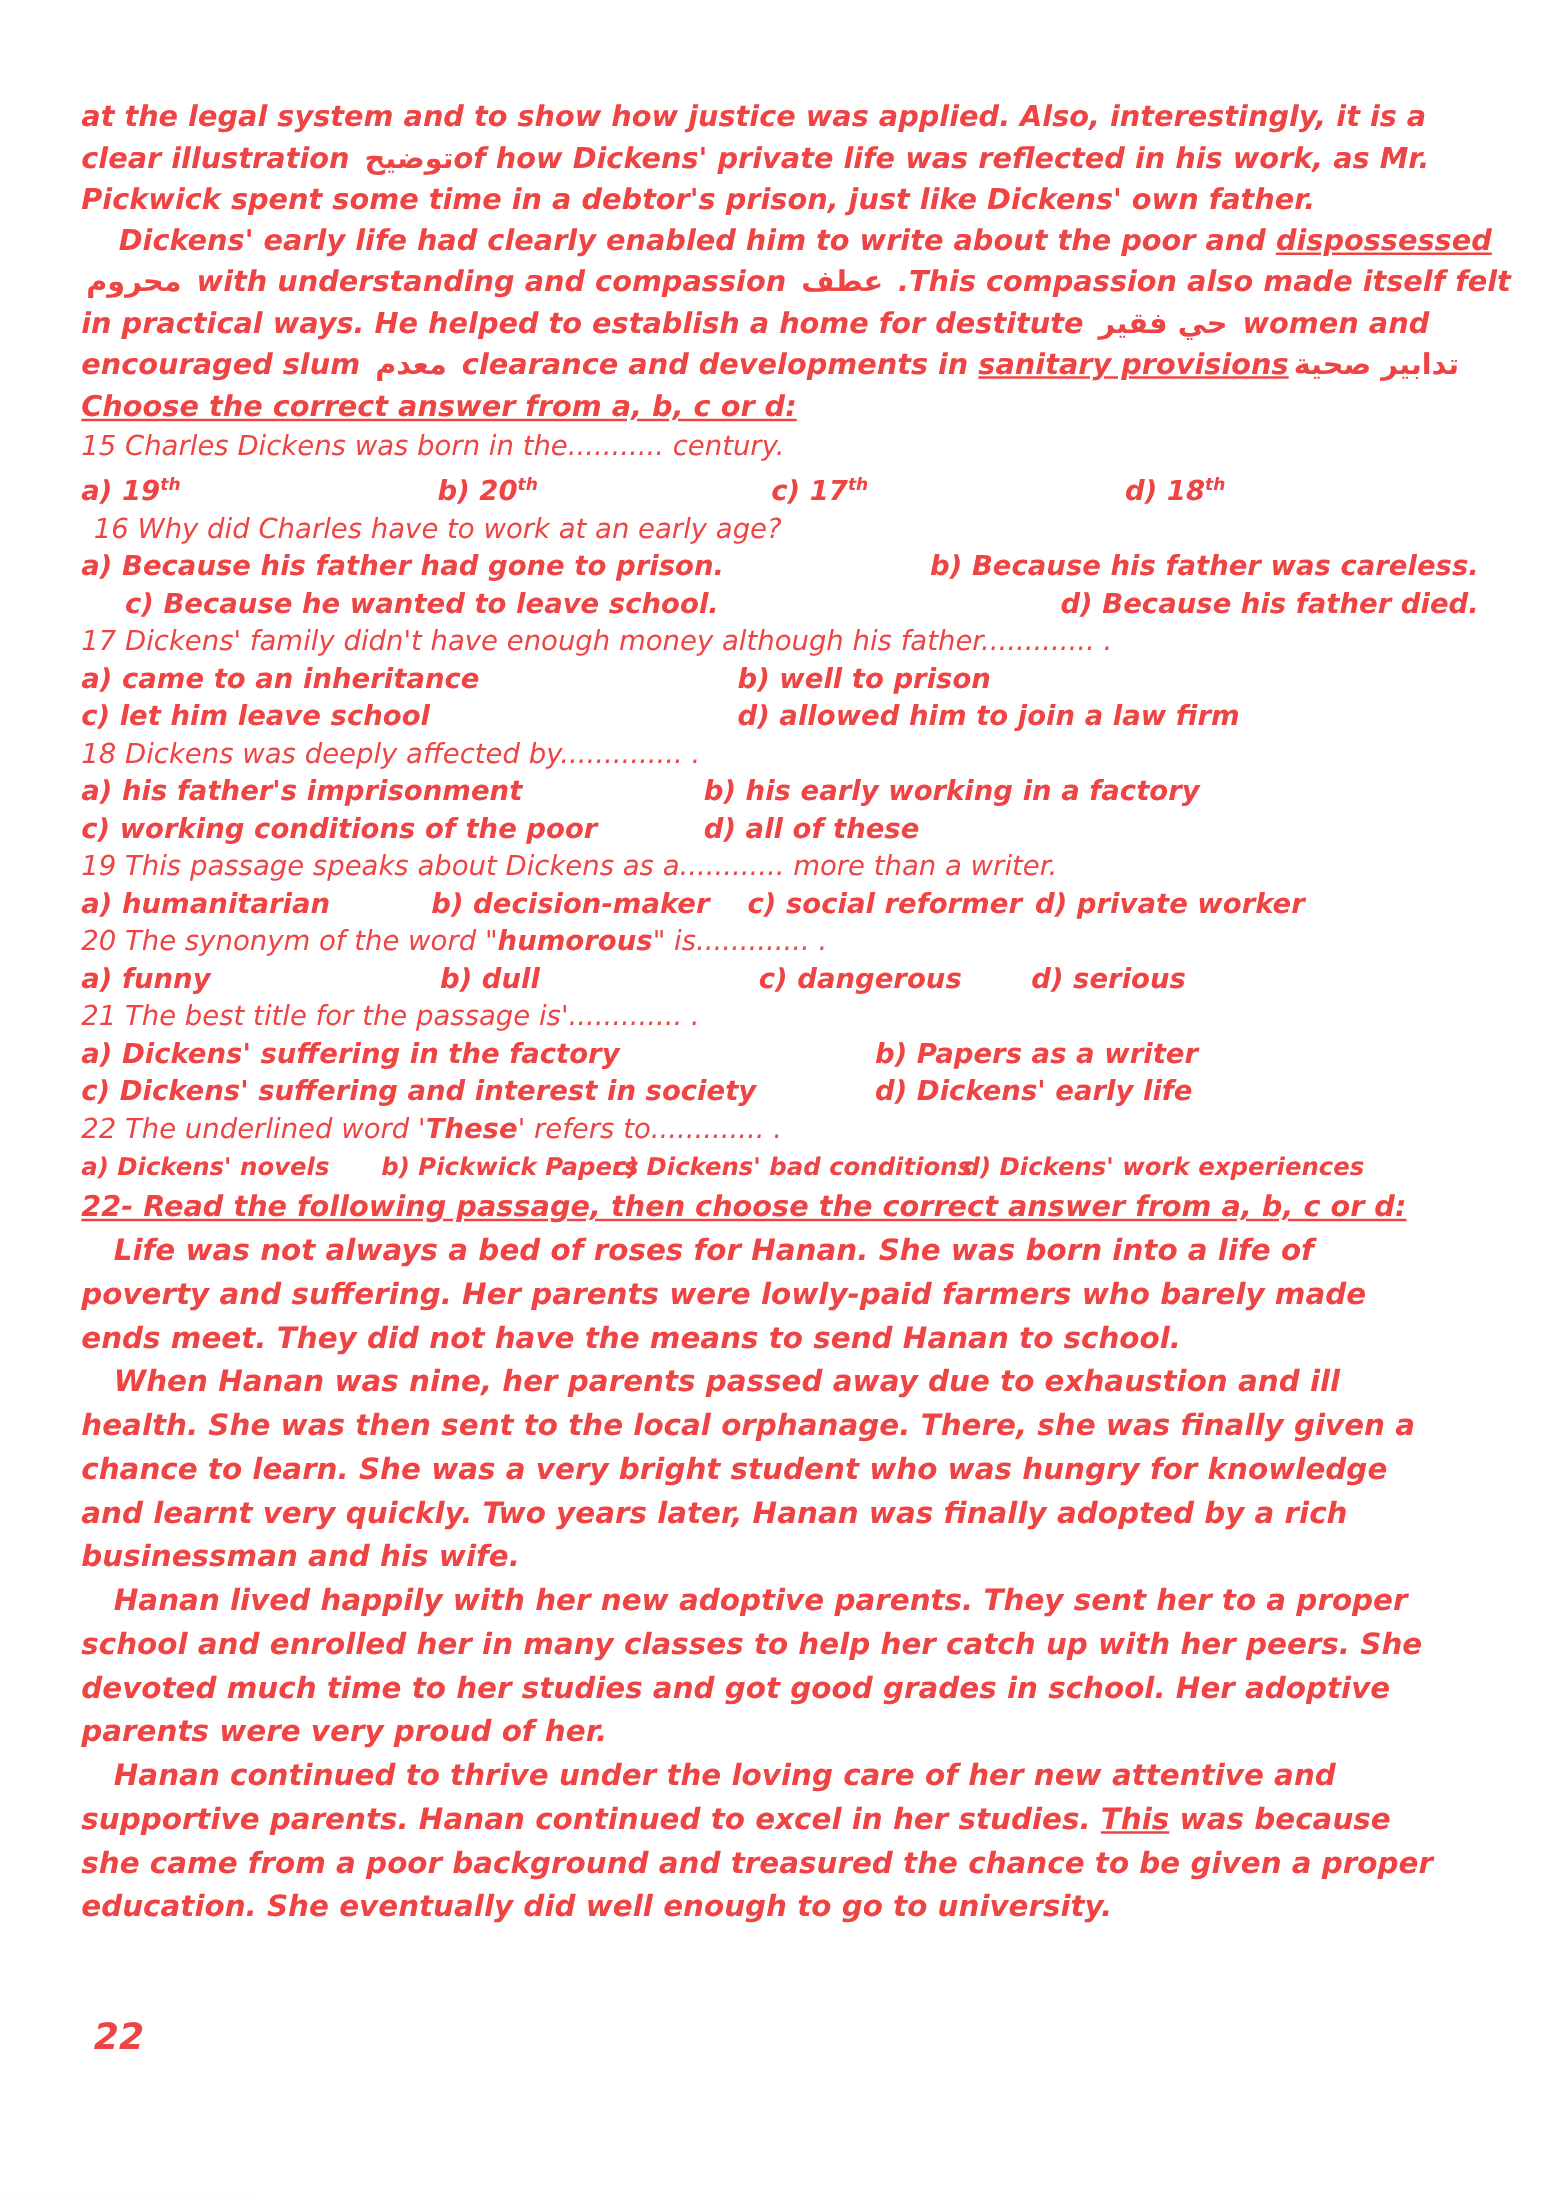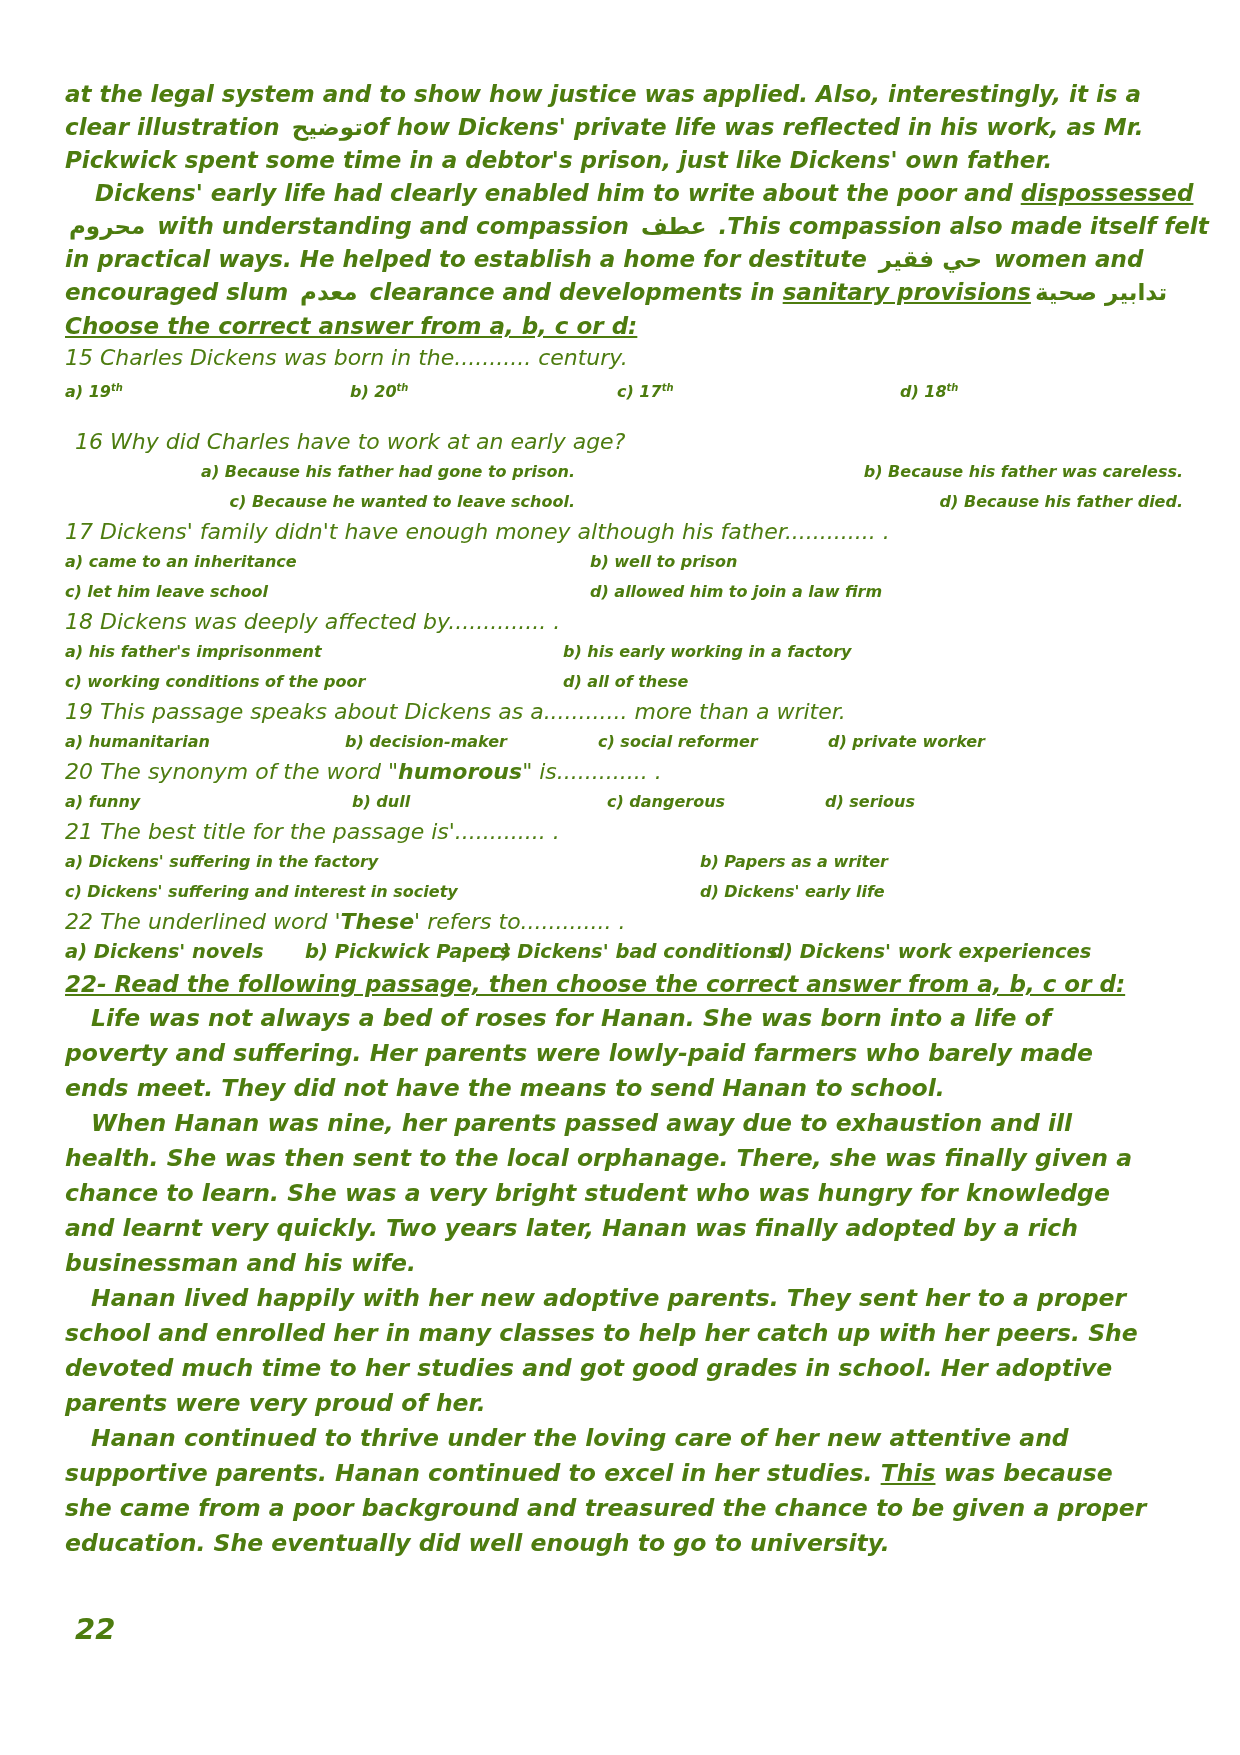--- a/index.html
+++ b/index.html
@@ -2,21 +2,21 @@
 <html><head>
 <meta charset="utf-8">
 <style>
   html, body { margin: 0; padding: 0; }
   body { background: #e8e8e8; }
   .page {
     position: relative;
     width: 1240px;
     height: 1755px;
     background: #ffffff;
-    color: #4d7c0f;
+    color: #ef4444;
     font-family: "DejaVu Sans", sans-serif;
     font-style: italic;
     overflow: hidden;
   }
   .content {
     position: absolute;
     left: 65px;
     top: 78px;
     width: 1118px;
   }
@@ -39,25 +39,25 @@
     font-weight: 700;
     text-decoration: underline;
   }
   
   .qtext {
     font-size: 22px;
     line-height: 30px;
     font-weight: 400;
     white-space: nowrap;
   }
-  .qtext.ind { padding-left: 10px; margin-top: 20px; }
+  .qtext.ind { padding-left: 10px; }
   
   .optrow {
     display: grid;
-    font-size: 16px;
+    font-size: 22px;
     line-height: 30px;
     font-weight: 700;
     white-space: nowrap;
   }
   .cols15 { grid-template-columns: 285px 267px 283px auto; }
   .cols19 { grid-template-columns: 280px 253px 230px auto; }
   .cols20 { grid-template-columns: 287px 255px 218px auto; }
   .cols22 { grid-template-columns: 240px 185px 280px auto; font-size: 19.5px; }
   .c16 { grid-template-columns: 510px auto; text-align: right; }
   .c17 { grid-template-columns: 525px auto; }

